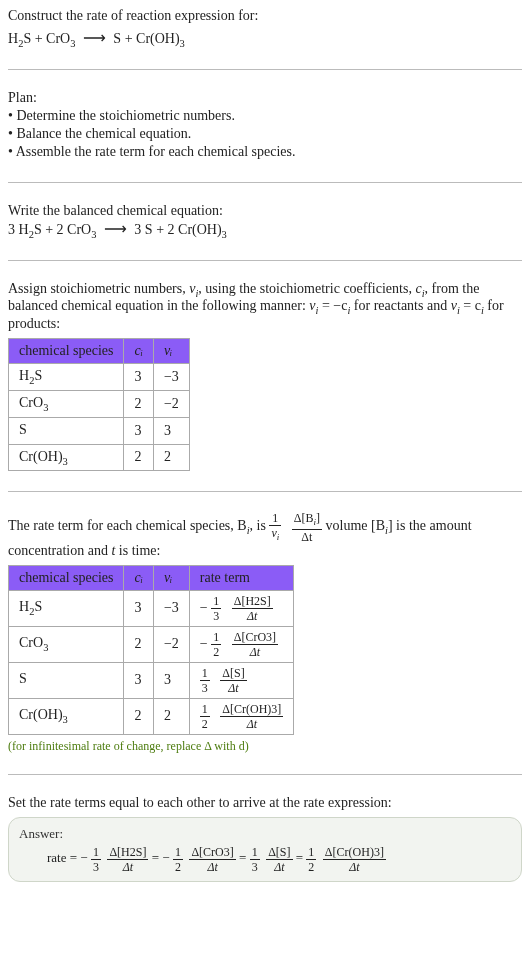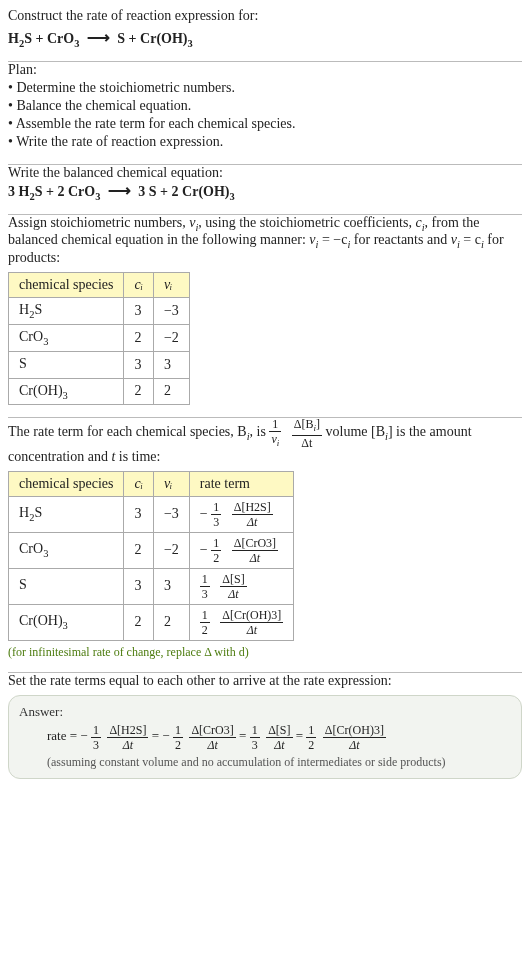--- a/index.html
+++ b/index.html
@@ -7,32 +7,31 @@
     font-size: 14px;
     color: #222;
     margin: 0;
     padding: 8px;
     width: 530px;
     box-sizing: border-box;
     background: #fff;
   }
   .section {
     border-bottom: 1px solid #bbb;
-    padding-bottom: 12px;
-    margin-bottom: 0;
+    padding-bottom: 20px;
+    margin-bottom: 20px;
   }
   .section:last-child {
     border-bottom: none;
   }
   .prompt-head {
     margin-bottom: 4px;
   }
   .eq {
     font-family: Georgia, serif;
-    font-weight: bold;
   }
   .sub {
     vertical-align: sub;
     font-size: 0.75em;
   }
   .arrow {
     font-size: 16px;
     padding: 0 4px;
   }
   .bullet-list div {
@@ -42,21 +41,21 @@
     border-collapse: collapse;
     margin-top: 6px;
   }
   table.stoich th, table.stoich td {
     border: 1px solid #aaa;
     padding: 4px 10px;
     text-align: left;
     font-weight: normal;
   }
   table.stoich th {
-    background: #fef9c3;
+    background: #8b5cf6;
   }
   .frac {
     display: inline-block;
     text-align: center;
     vertical-align: middle;
     font-size: 12px;
     line-height: 1;
   }
   .frac .num {
     display: block;
@@ -108,21 +107,20 @@
     <span>S + Cr(OH)</span><span class="sub">3</span>
   </div>
 </div>
 
 <div class="section">
   <div>Plan:</div>
   <div class="bullet-list">
     <div>• Determine the stoichiometric numbers.</div>
     <div>• Balance the chemical equation.</div>
     <div>• Assemble the rate term for each chemical species.</div>
-    <div>• Write the rate of reaction expression.</div>
   </div>
 </div>
 
 <div class="section">
   <div>Write the balanced chemical equation:</div>
   <div class="eq">
     <span>3 H</span><span class="sub">2</span><span>S + 2 CrO</span><span class="sub">3</span>
     <span class="arrow">⟶</span>
     <span>3 S + 2 Cr(OH)</span><span class="sub">3</span>
   </div>
@@ -250,15 +248,14 @@
       &nbsp;<span class="frac"><span class="num">Δ[CrO3]</span><span class="den ital">Δt</span></span>
       <span> = </span>
       <span></span>
       <span class="frac"><span class="num">1</span><span class="den">3</span></span>
       &nbsp;<span class="frac"><span class="num">Δ[S]</span><span class="den ital">Δt</span></span>
       <span> = </span>
       <span></span>
       <span class="frac"><span class="num">1</span><span class="den">2</span></span>
       &nbsp;<span class="frac"><span class="num">Δ[Cr(OH)3]</span><span class="den ital">Δt</span></span>
     </div>
-    <div class="ans-note">(assuming constant volume and no accumulation of intermediates or side products)</div>
   </div>
 </div>
 
 </body></html>

